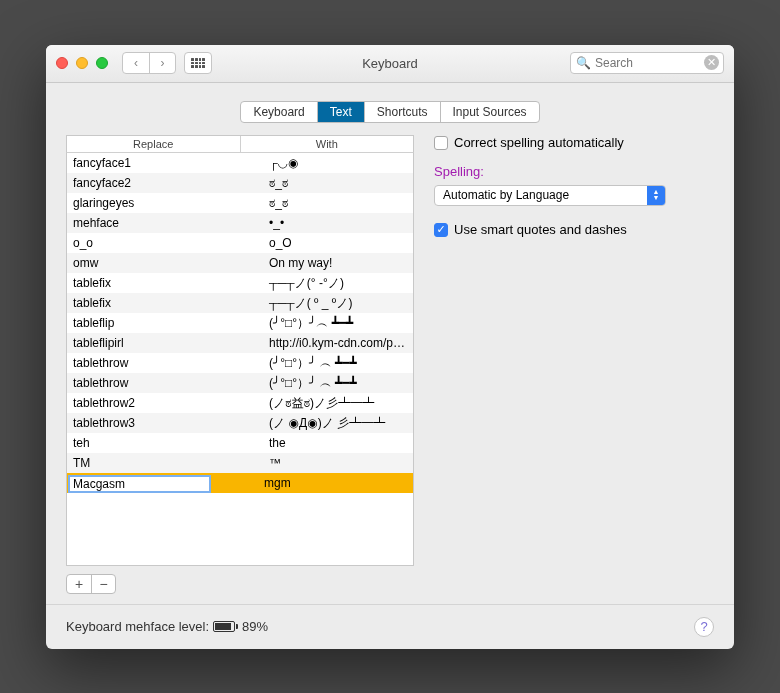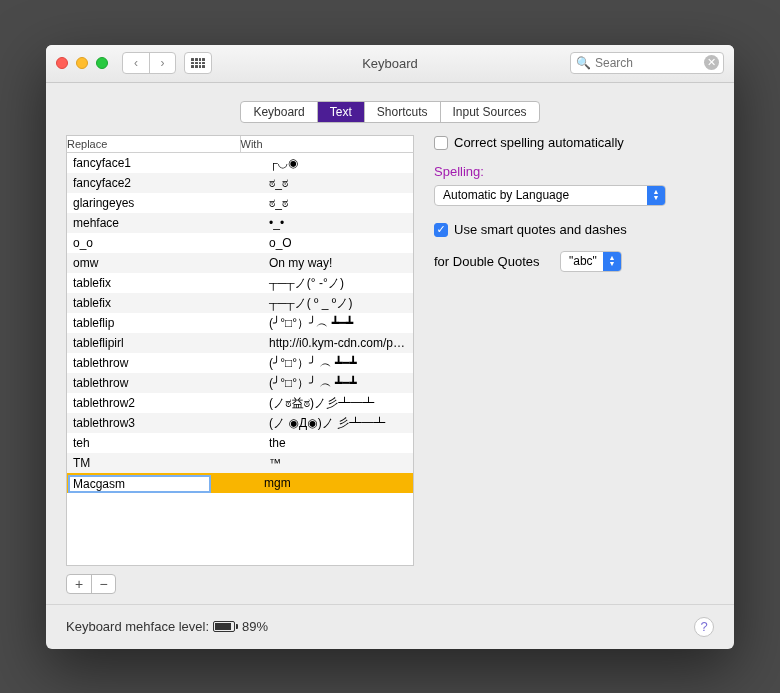--- a/index.html
+++ b/index.html
@@ -45,25 +45,25 @@
 .grid-dots span{ background:#555; border-radius:0.5px;}
 .title-text { position:absolute; left:50%; transform:translateX(-50%); color:#4a4a4a; font-size:13px;}
 .search-wrap { margin-left:auto; position:relative;}
 .search-input { width:154px; height:22px; border:1px solid #c6c6c6; border-radius:4px; background:#fff; padding:0 22px 0 24px; font-size:12px; color:#a21caf;}
 .search-wrap .mag { position:absolute; left:6px; top:4px; color:#888; font-size:12px;}
 .search-wrap .clear { position:absolute; right:5px; top:3px; width:15px; height:15px; border-radius:50%; background:#bdbdbd; color:#fff; font-size:11px; display:flex; align-items:center; justify-content:center;}
 .tabbar { display:flex; justify-content:center; padding:18px 0 12px;}
 .segmented { display:flex; border:1px solid #bcbcbc; border-radius:4px; overflow:hidden; background:#fff;}
 .seg-item { height:20px; padding:0 12px; display:flex; align-items:center; font-size:12px; color:#333;}
 .seg-item + .seg-item { border-left:1px solid #bcbcbc;}
-.seg-item.active { background:#4c1d95; color:#fff;}
+.seg-item.active { background:#0369a1; color:#fff;}
 .content { flex:1; display:flex; padding:0 20px 10px; gap:20px;}
 .table-wrap { width:348px; display:flex; flex-direction:column;}
 .table-header { display:flex; background:#fff; border:1px solid #c8c8c8; border-bottom:1px solid #d0d0d0; height:18px; font-size:11px; color:#444;}
-.th { flex:1; line-height:17px;}
+.th { flex:1; text-align:center; line-height:17px;}
 .th + .th { border-left:1px solid #d0d0d0;}
 .table-body { flex:1; border:1px solid #c8c8c8; border-top:none; overflow:hidden; background:#fff;}
 .row { display:flex; height:20px; font-size:12px;gap:45px;}
 .row:nth-child(even){ background:#f4f4f4;}
 .row.sel { background:#f9b500;}
 .row.sel .cell:first-child { color:#fff;}
 .cell { flex:1; padding:0 6px; line-height:20px; white-space:nowrap; overflow:hidden; text-overflow:ellipsis;}
 .cell + .cell { border-left:1px solid transparent;}
 .edit-input { width:100%; height:18px; border:2px solid #7bb0f0; font-size:12px; padding:0 3px; background:#fff;}
 .table-footer { display:flex; margin-top:8px;}
@@ -225,27 +225,20 @@
       </div>
       <div class="label-small">Spelling:</div>
       <div class="selectbox">
         <span>Automatic by Language</span>
         <span class="sel-arrows">▲<br>▼</span>
       </div>
       <div class="check-row">
         <span class="checkbox checked">✓</span>
         <span>Use smart quotes and dashes</span>
       </div>
-      <div class="quote-row">
-        <span class="quote-label">for Double Quotes</span>
-        <div class="selectbox small">
-          <span>"abc"</span>
-          <span class="sel-arrows">▲<br>▼</span>
-        </div>
-      </div>
     </div>
   </div>
 
   <div class="footer">
     <span>Keyboard mehface level:</span>
     <span class="battery">
       <span class="bat-body">
           <span class="bat-fill" id="batfill" style="width: 16.02px;"></span>
         </span>
       <span class="bat-tip"></span>

